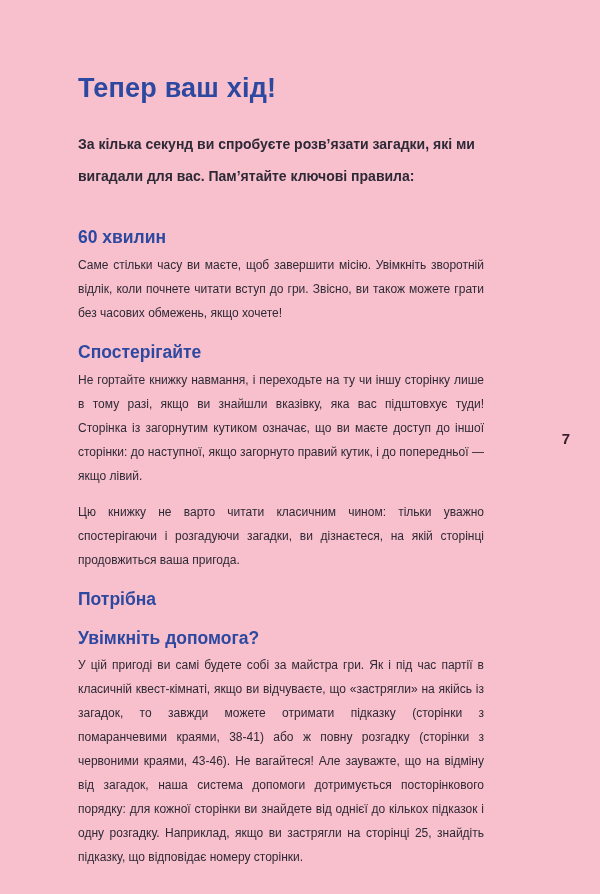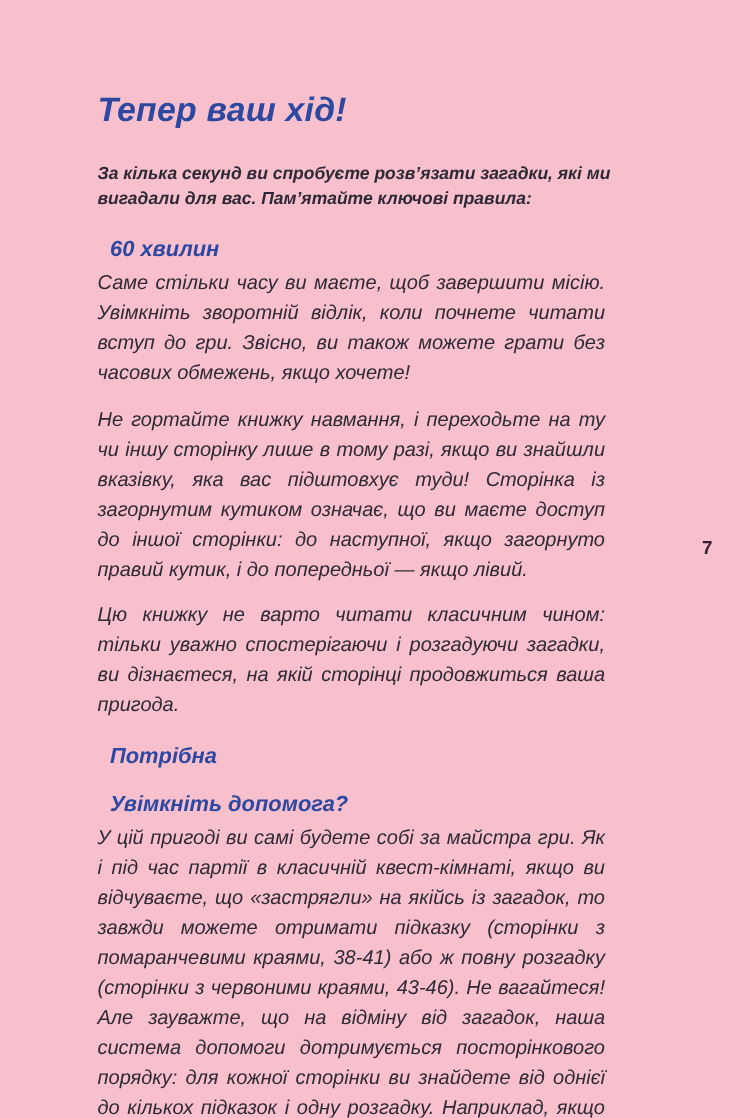--- a/index.html
+++ b/index.html
@@ -11,48 +11,47 @@
     position: relative;
     overflow: hidden;
     -webkit-font-smoothing: antialiased;
   }
   .page {
     box-sizing: border-box;
     width: 600px;
     height: 894px;
     padding: 72px 104px 0 78px;
     color: #2e2936;
-    font-style: italic;
   }
   .page-title {
     color: #2c48a0;
     font-size: 27px;
     font-weight: 700;
     letter-spacing: 0.2px;
     margin: 0 0 24px 0;
     line-height: 1.2;
   }
   .intro {
     font-size: 14px;
     font-weight: 700;
-    line-height: 20px;
-    margin: 0 0 20px 0;
+    line-height: 32px;
+    margin: 0 0 34px 0;
     color: #2e2936;
     text-align: left;
   }
   .section { margin: 0 0 14px 0; }
   .section-heading {
     color: #2c48a0;
     font-size: 17.5px;
     font-weight: 700;
-    margin: 16px 0 4px 10px;
+    margin: 16px 0 4px 0;
     line-height: 1.3;
   }
   .section p {
-    font-size: 16px;
+    font-size: 12px;
     line-height: 24px;
     margin: 0 12px 12px 0;
     text-align: justify;
     color: #2e2936;
   }
   .page-number {
     position: absolute;
     top: 430px;
     right: 30px;
     font-size: 15px;
@@ -68,20 +67,21 @@
   <h1 class="page-title">Тепер ваш хід!</h1>
 
   <p class="intro">За кілька секунд ви спробуєте розв’язати загадки, які ми вигадали для вас. Пам’ятайте ключові правила:</p>
 
   <div class="section">
     <h2 class="section-heading">60 хвилин</h2>
     <p>Саме стільки часу ви маєте, щоб завершити місію. Увімкніть зворотній відлік, коли почнете читати вступ до гри. Звісно, ви також можете грати без часових обмежень, якщо хочете!</p>
   </div>
 
   <div class="section">
+    <h2 class="section-heading">Спостерігайте</h2>
     <p>Не гортайте книжку навмання, і переходьте на ту чи іншу сторінку лише в тому разі, якщо ви знайшли вказівку, яка вас підштовхує туди! Сторінка із загорнутим кутиком означає, що ви маєте доступ до іншої сторінки: до наступної, якщо загорнуто правий кутик, і до попередньої — якщо лівий.</p>
     <p>Цю книжку не варто читати класичним чином: тільки уважно спостерігаючи і розгадуючи загадки, ви дізнаєтеся, на якій сторінці продовжиться ваша пригода.</p>
   </div>
 
   <div class="section">
     <h2 class="section-heading">Потрібна</h2>
   </div>
 
   <div class="section">
     <h2 class="section-heading">Увімкніть допомога?</h2>

